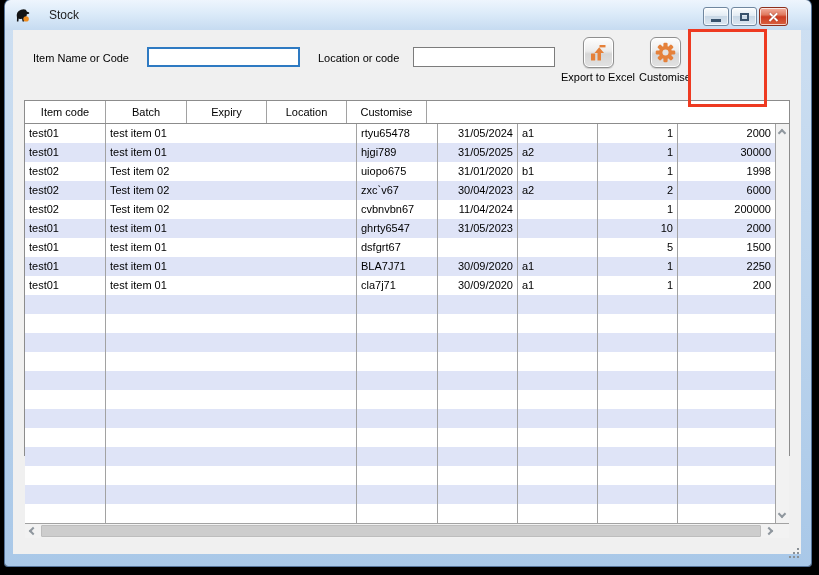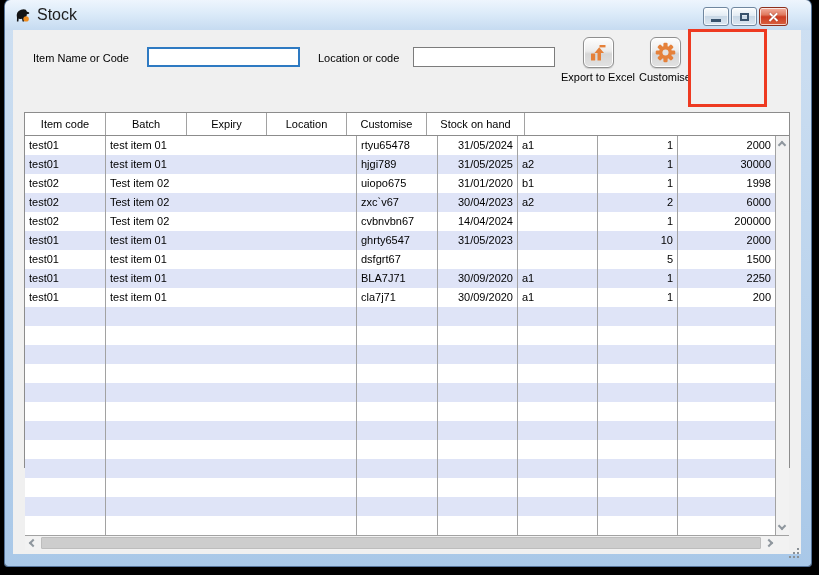--- a/index.html
+++ b/index.html
@@ -25,21 +25,21 @@
     border-radius:6px 6px 3px 3px;
     box-shadow:0 0 0 1px #55749a;
   }
   .titlebar{
     position:absolute;left:0;top:0;width:100%;height:30px;
     background:linear-gradient(180deg,#eef5fd 0%,#dcebf9 45%,#c6dbf1 100%);
     border-radius:6px 6px 0 0;
     display:flex;align-items:center;
   }
   .app-icon{width:18px;height:18px;margin-left:8px;flex:0 0 auto;}
-  .title-text{margin-left:6px;font-size:16px;color:#1d1d1d;}
+  .title-text{margin-left:18px;font-size:12px;color:#1d1d1d;}
   .winbtns{position:absolute;right:23px;top:7px;display:flex;gap:2px;}
   .winbtn{
     width:26px;height:19px;border-radius:3px;border:1px solid #70879f;
     background:linear-gradient(180deg,#fbfdfe 0%,#e3ecf4 45%,#c9d8e6 50%,#dce7f2 100%);
     display:flex;align-items:center;justify-content:center;position:relative;
     box-shadow:inset 0 0 0 1px rgba(255,255,255,.7);
   }
   .winbtn.close{
     width:29px;border-color:#8c2f1d;
     background:linear-gradient(180deg,#f3b0a1 0%,#e07a5f 40%,#cc3c22 52%,#d9603f 100%);
@@ -78,21 +78,21 @@
     display:flex;align-items:center;justify-content:center;color:var(--accent);
     cursor:default;
   }
   .toolbtn-caption{margin-top:3px;text-align:center;line-height:12px;color:#000;}
   .highlight-rect{
     position:absolute;left:675px;top:-1px;width:79px;height:78px;
     border:3px solid var(--highlight);pointer-events:none;z-index:5;
   }
   
   .table-frame{
-    position:absolute;left:11px;top:82px;width:766px;height:356px;
+    position:absolute;left:11px;top:70px;width:766px;height:356px;
     background:#701a75;border:1px solid #8c8c8c;
   }
   .thead{display:flex;height:23px;border-bottom:1px solid #8c8c8c;background:#fff;}
   .hcell{
     height:100%;border-right:1px solid var(--grid);
     display:flex;align-items:center;justify-content:center;
     font-size:11px;overflow:hidden;white-space:nowrap;
   }
   .hcell.filler{border-right:none;}
   .tbody-wrap{display:flex;height:399px;}
@@ -184,21 +184,20 @@
 
     <div class="highlight-rect"></div>
 
     <div class="table-frame">
       <div class="thead">
           <div class="hcell" style="width: 81px;">Item code</div>
           <div class="hcell" style="width: 81px;">Batch</div>
           <div class="hcell" style="width: 80px;">Expiry</div>
           <div class="hcell" style="width: 80px;">Location</div>
           <div class="hcell" style="width: 80px;">Customise</div>
-          <div class="hcell" style="width: 98px;">Stock on hand</div>
           <div class="hcell filler" style="width: 13px;"></div>
         </div>
       <div class="tbody-wrap">
         <div class="rows">
             <div class="trow">
               <div class="tcell a-left" style="width: 81px;">test01</div>
               <div class="tcell a-left" style="width: 251px;">test item 01</div>
               <div class="tcell a-left" style="width: 81px;">rtyu65478</div>
               <div class="tcell a-right" style="width: 80px;">31/05/2024</div>
               <div class="tcell a-left" style="width: 80px;">a1</div>
@@ -229,21 +228,21 @@
               <div class="tcell a-left" style="width: 81px;">zxc`v67</div>
               <div class="tcell a-right" style="width: 80px;">30/04/2023</div>
               <div class="tcell a-left" style="width: 80px;">a2</div>
               <div class="tcell a-right" style="width: 80px;">2</div>
               <div class="tcell a-right" style="width: 98px;">6000</div>
             </div>
             <div class="trow">
               <div class="tcell a-left" style="width: 81px;">test02</div>
               <div class="tcell a-left" style="width: 251px;">Test item 02</div>
               <div class="tcell a-left" style="width: 81px;">cvbnvbn67</div>
-              <div class="tcell a-right" style="width: 80px;">14/04/2024</div>
+              <div class="tcell a-right" style="width: 80px;">11/04/2024</div>
               <div class="tcell a-left" style="width: 80px;"></div>
               <div class="tcell a-right" style="width: 80px;">1</div>
               <div class="tcell a-right" style="width: 98px;">200000</div>
             </div>
             <div class="trow alt">
               <div class="tcell a-left" style="width: 81px;">test01</div>
               <div class="tcell a-left" style="width: 251px;">test item 01</div>
               <div class="tcell a-left" style="width: 81px;">ghrty6547</div>
               <div class="tcell a-right" style="width: 80px;">31/05/2023</div>
               <div class="tcell a-left" style="width: 80px;"></div>

